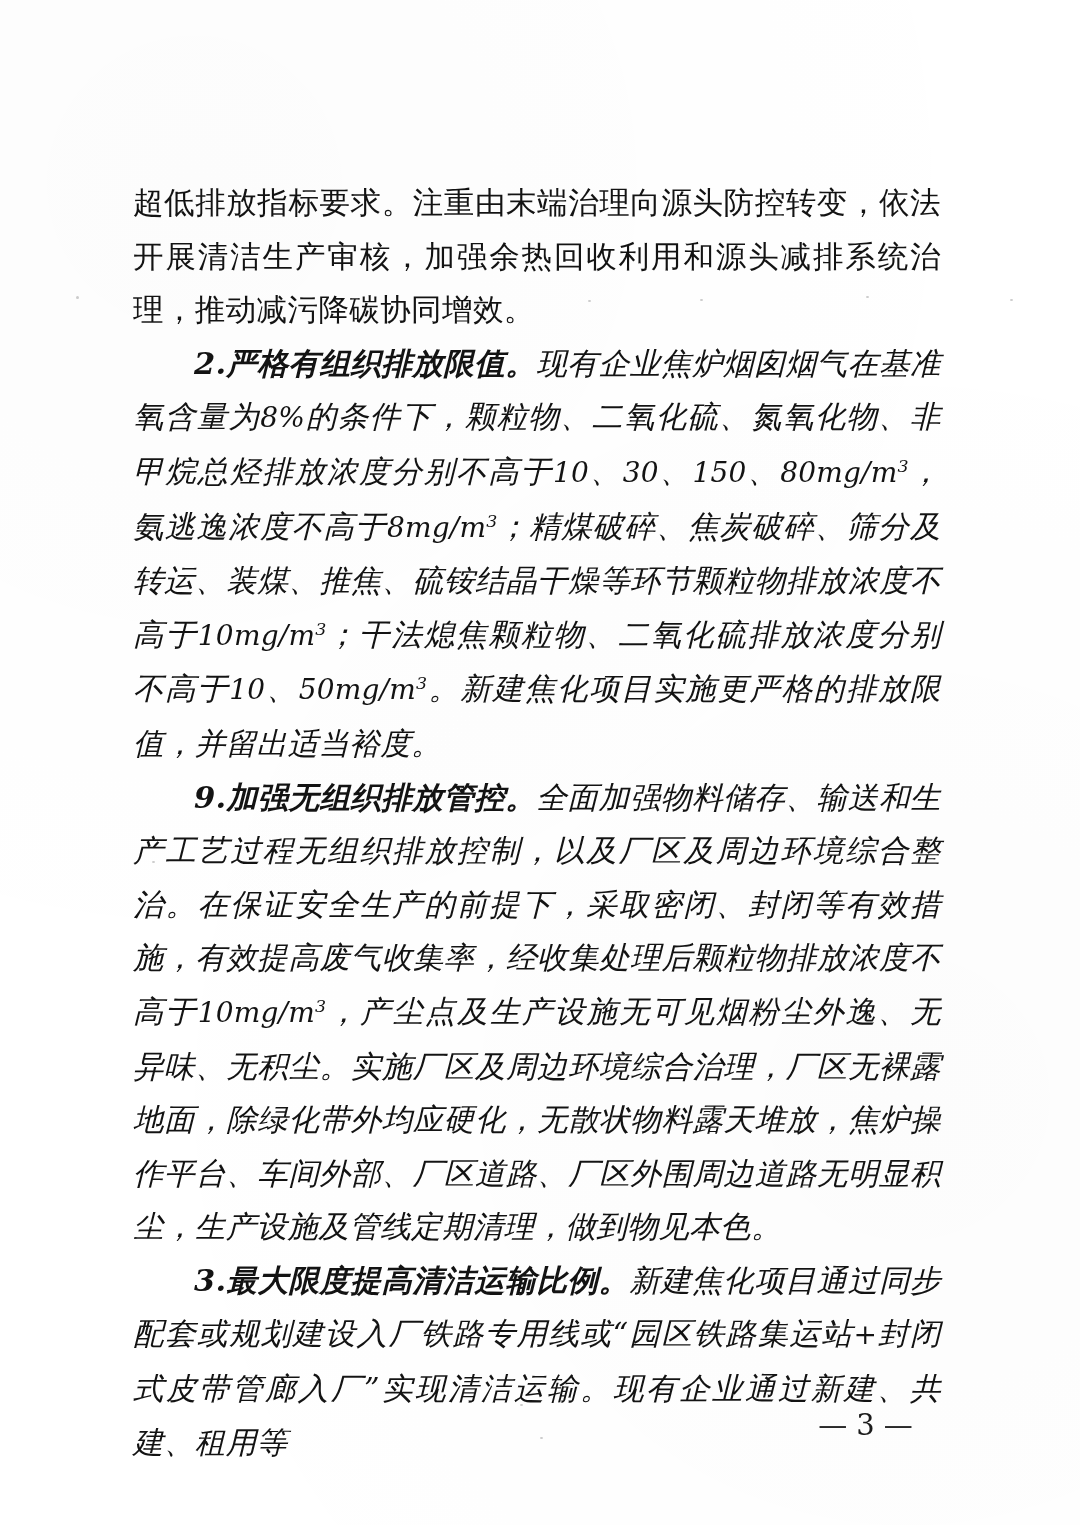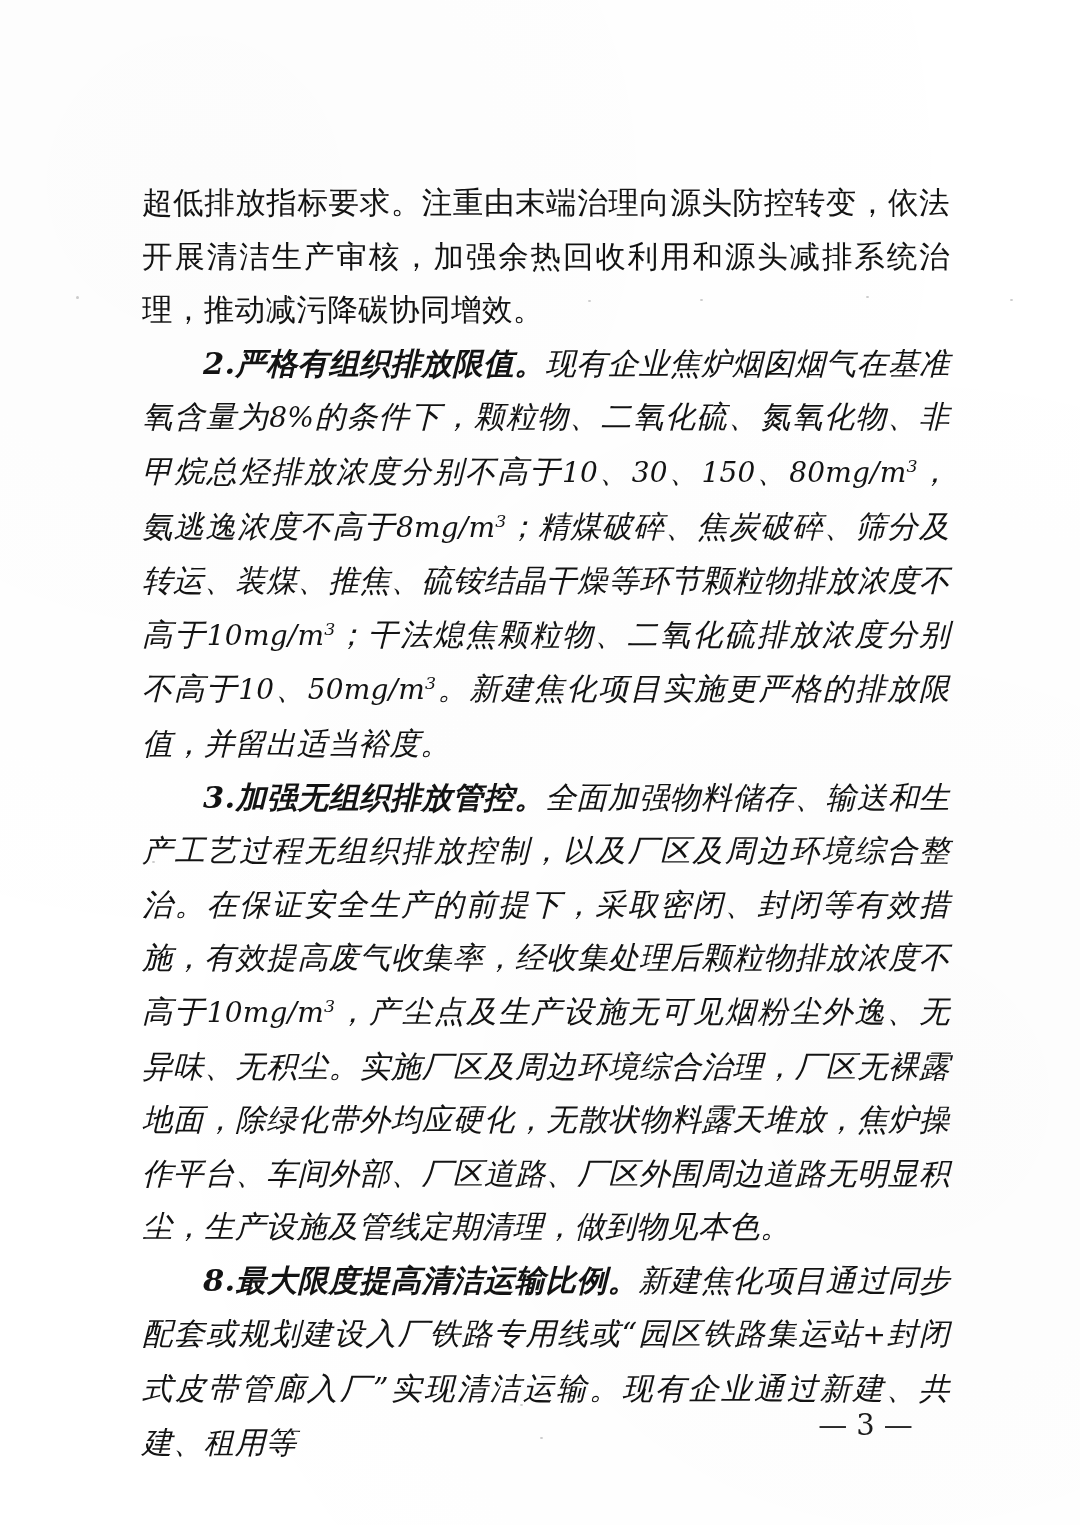--- a/index.html
+++ b/index.html
@@ -17,21 +17,21 @@
     overflow: hidden;
     box-sizing: border-box;
     
     background-image:
       radial-gradient(circle at 18% 12%, rgba(0,0,0,0.012) 0%, rgba(0,0,0,0) 55%),
       radial-gradient(circle at 84% 72%, rgba(0,0,0,0.010) 0%, rgba(0,0,0,0) 60%);
   }
 
   .text-column {
     position: absolute;
-    left: 142px;
+    left: 133px;
     top: 176px;
     width: 808px;
   }
 
   .para {
     margin: 0 0 0px 0;
     font-family: "DejaVu Serif", "Liberation Serif", serif;
     font-size: 30.5px;
     line-height: 53.6px;
     color: #131313;
@@ -103,25 +103,25 @@
 
     <p class="para">
       <span>超低排放指标要求。注重由末端治理向源头防控转变，依法开展清洁生产审核，加强余热回收利用和源头减排系统治理，推动减污降碳协同增效。</span>
     </p>
 
     <p class="para indent">
       <span class="runin">2.严格有组织排放限值。</span><span>现有企业焦炉烟囱烟气在基准氧含量为<span class="lat">8%</span>的条件下，颗粒物、二氧化硫、氮氧化物、非甲烷总烃排放浓度分别不高于<span class="lat">10</span>、<span class="lat">30</span>、<span class="lat">150</span>、<span class="lat">80mg/m<sup>3</sup></span>，氨逃逸浓度不高于<span class="lat">8mg/m<sup>3</sup></span>；精煤破碎、焦炭破碎、筛分及转运、装煤、推焦、硫铵结晶干燥等环节颗粒物排放浓度不高于<span class="lat">10mg/m<sup>3</sup></span>；干法熄焦颗粒物、二氧化硫排放浓度分别不高于<span class="lat">10</span>、<span class="lat">50mg/m<sup>3</sup></span>。新建焦化项目实施更严格的排放限值，并留出适当裕度。</span>
     </p>
 
     <p class="para indent">
-      <span class="runin">3.加强无组织排放管控。</span><span>全面加强物料储存、输送和生产工艺过程无组织排放控制，以及厂区及周边环境综合整治。在保证安全生产的前提下，采取密闭、封闭等有效措施，有效提高废气收集率，经收集处理后颗粒物排放浓度不高于<span class="lat">10mg/m<sup>3</sup></span>，产尘点及生产设施无可见烟粉尘外逸、无异味、无积尘。实施厂区及周边环境综合治理，厂区无裸露地面，除绿化带外均应硬化，无散状物料露天堆放，焦炉操作平台、车间外部、厂区道路、厂区外围周边道路无明显积尘，生产设施及管线定期清理，做到物见本色。</span>
+      <span class="runin">9.加强无组织排放管控。</span><span>全面加强物料储存、输送和生产工艺过程无组织排放控制，以及厂区及周边环境综合整治。在保证安全生产的前提下，采取密闭、封闭等有效措施，有效提高废气收集率，经收集处理后颗粒物排放浓度不高于<span class="lat">10mg/m<sup>3</sup></span>，产尘点及生产设施无可见烟粉尘外逸、无异味、无积尘。实施厂区及周边环境综合治理，厂区无裸露地面，除绿化带外均应硬化，无散状物料露天堆放，焦炉操作平台、车间外部、厂区道路、厂区外围周边道路无明显积尘，生产设施及管线定期清理，做到物见本色。</span>
     </p>
 
     <p class="para indent">
-      <span class="runin">8.最大限度提高清洁运输比例。</span><span>新建焦化项目通过同步配套或规划建设入厂铁路专用线或“园区铁路集运站<span class="lat">+</span>封闭式皮带管廊入厂”实现清洁运输。现有企业通过新建、共建、租用等</span>
+      <span class="runin">3.最大限度提高清洁运输比例。</span><span>新建焦化项目通过同步配套或规划建设入厂铁路专用线或“园区铁路集运站<span class="lat">+</span>封闭式皮带管廊入厂”实现清洁运输。现有企业通过新建、共建、租用等</span>
     </p>
 
   </div>
 
   <div class="page-number">
     <span class="dash">—</span><span>3</span><span class="dash">—</span>
   </div>
 
   <div class="speck" style="left:76px; top:296px; width:3px; height:3px;"></div>
   <div class="speck" style="left:474px; top:303px; width:3px; height:2px;"></div>

